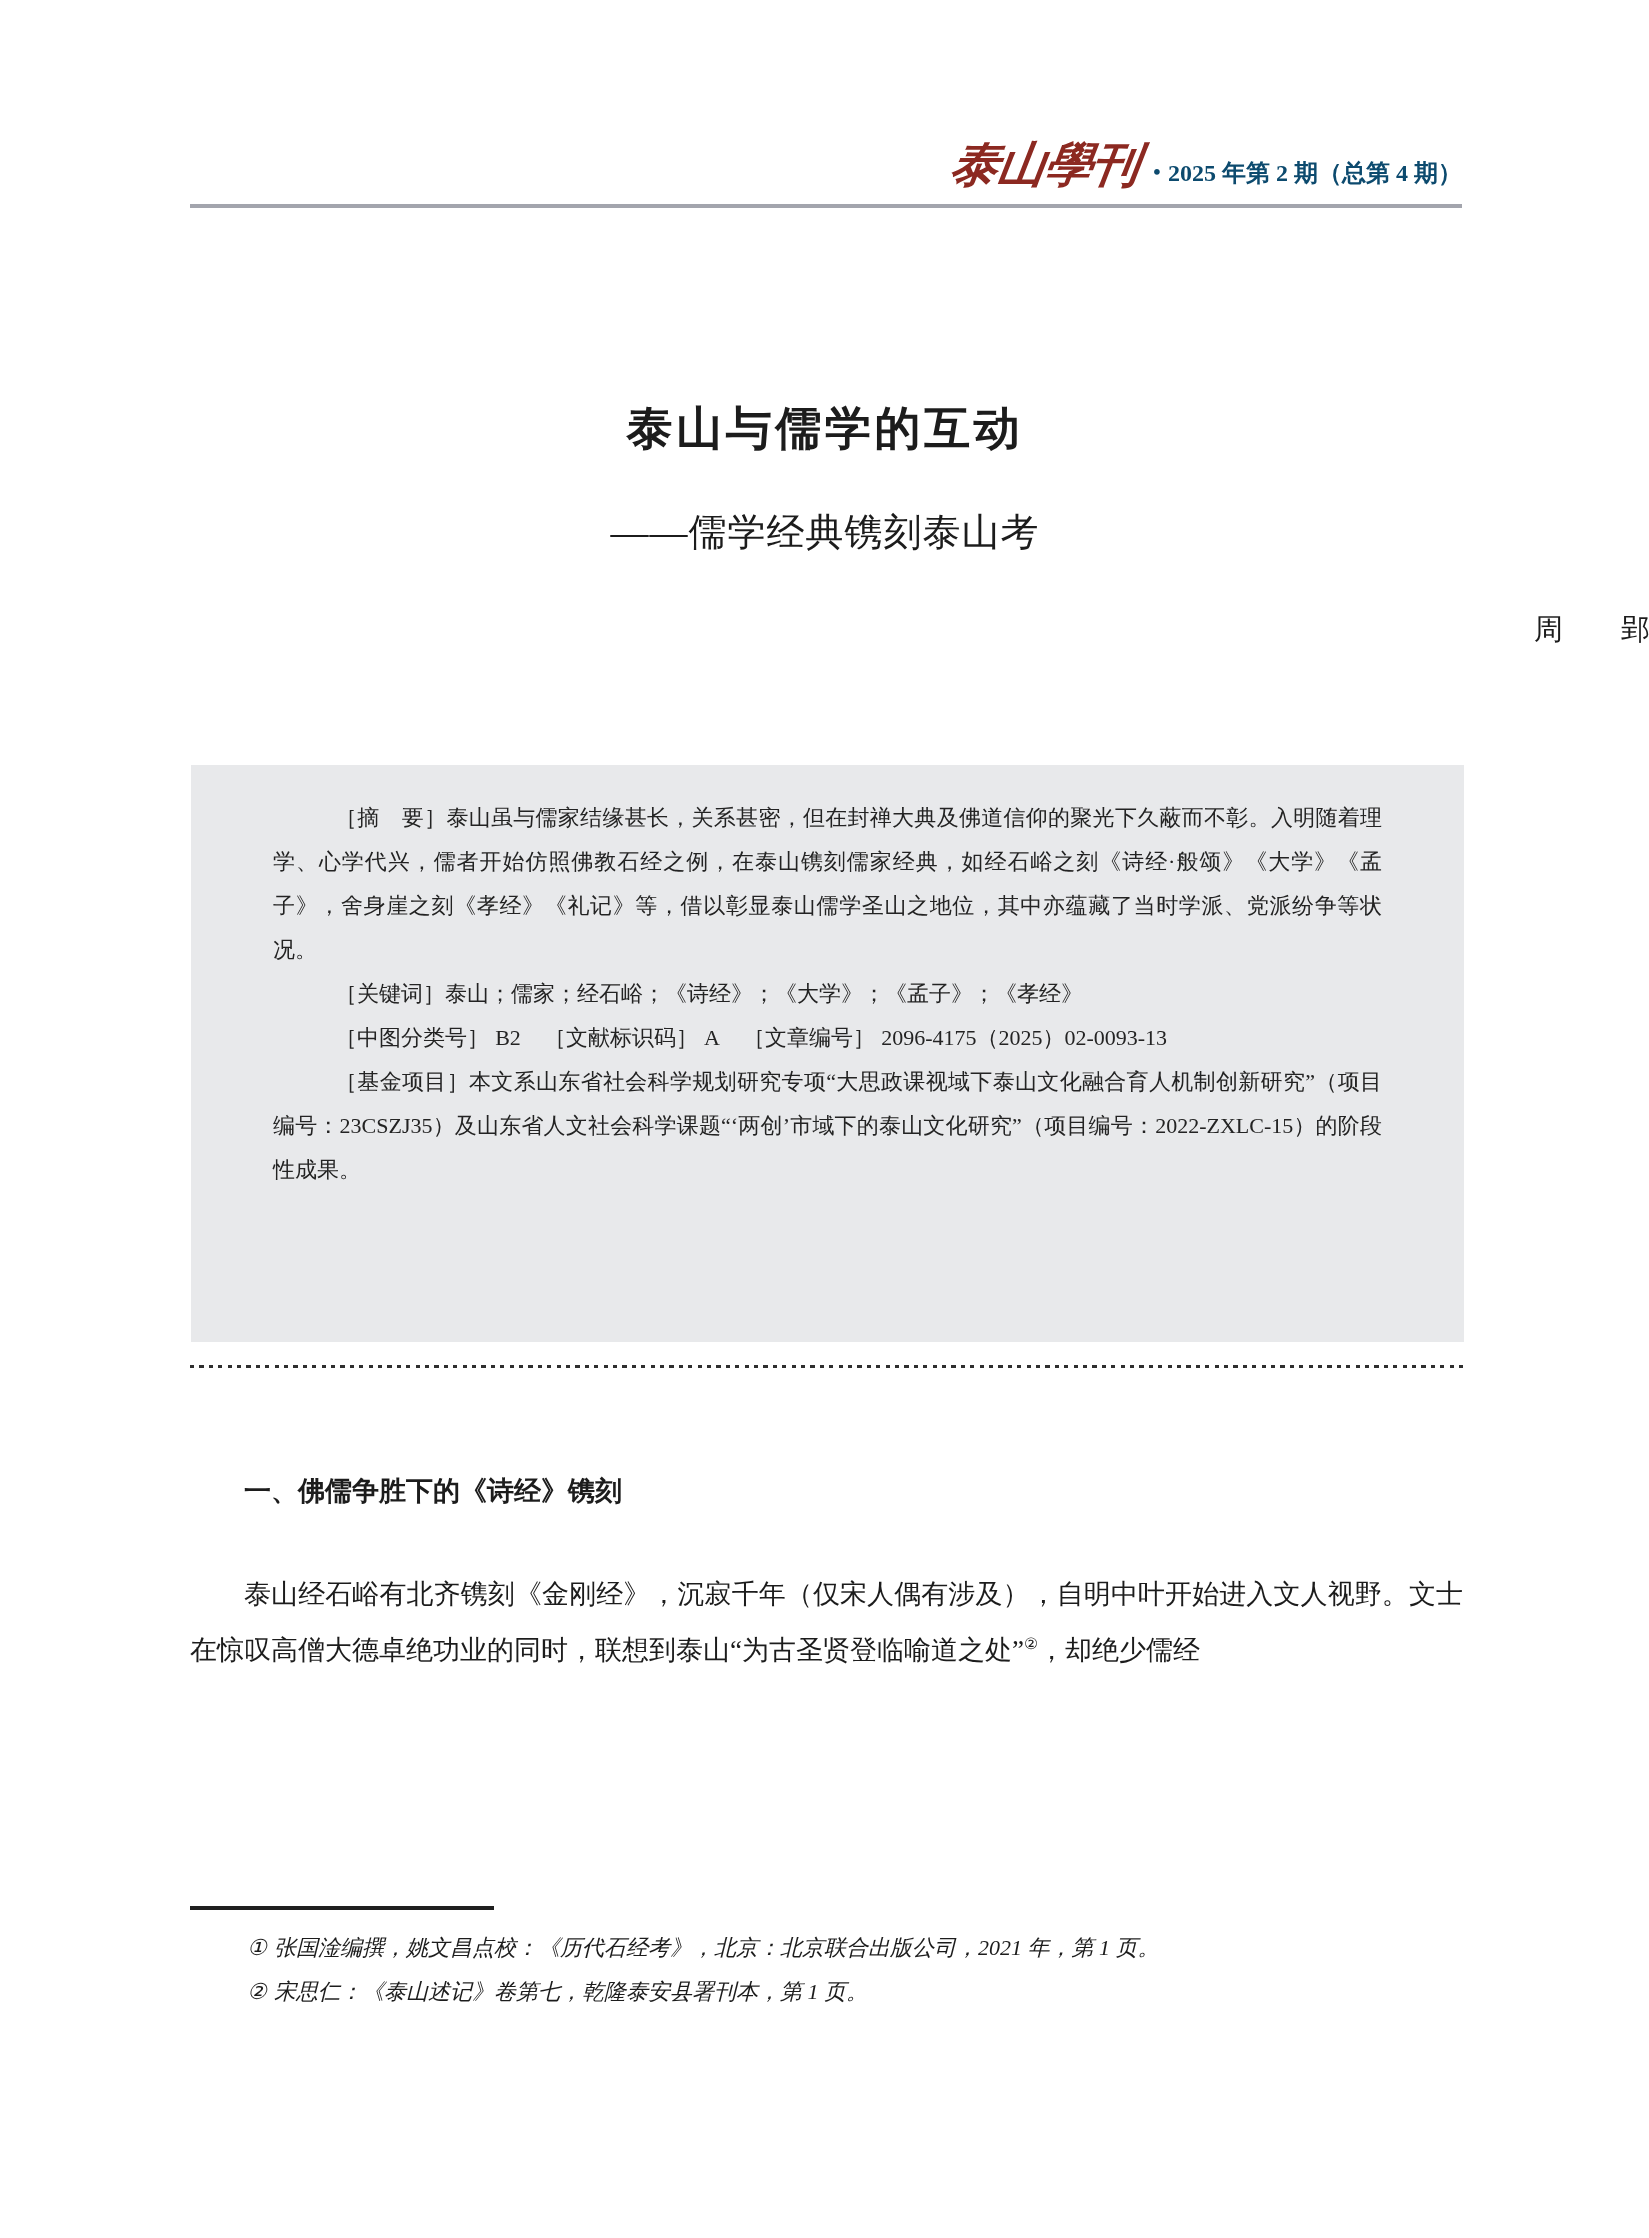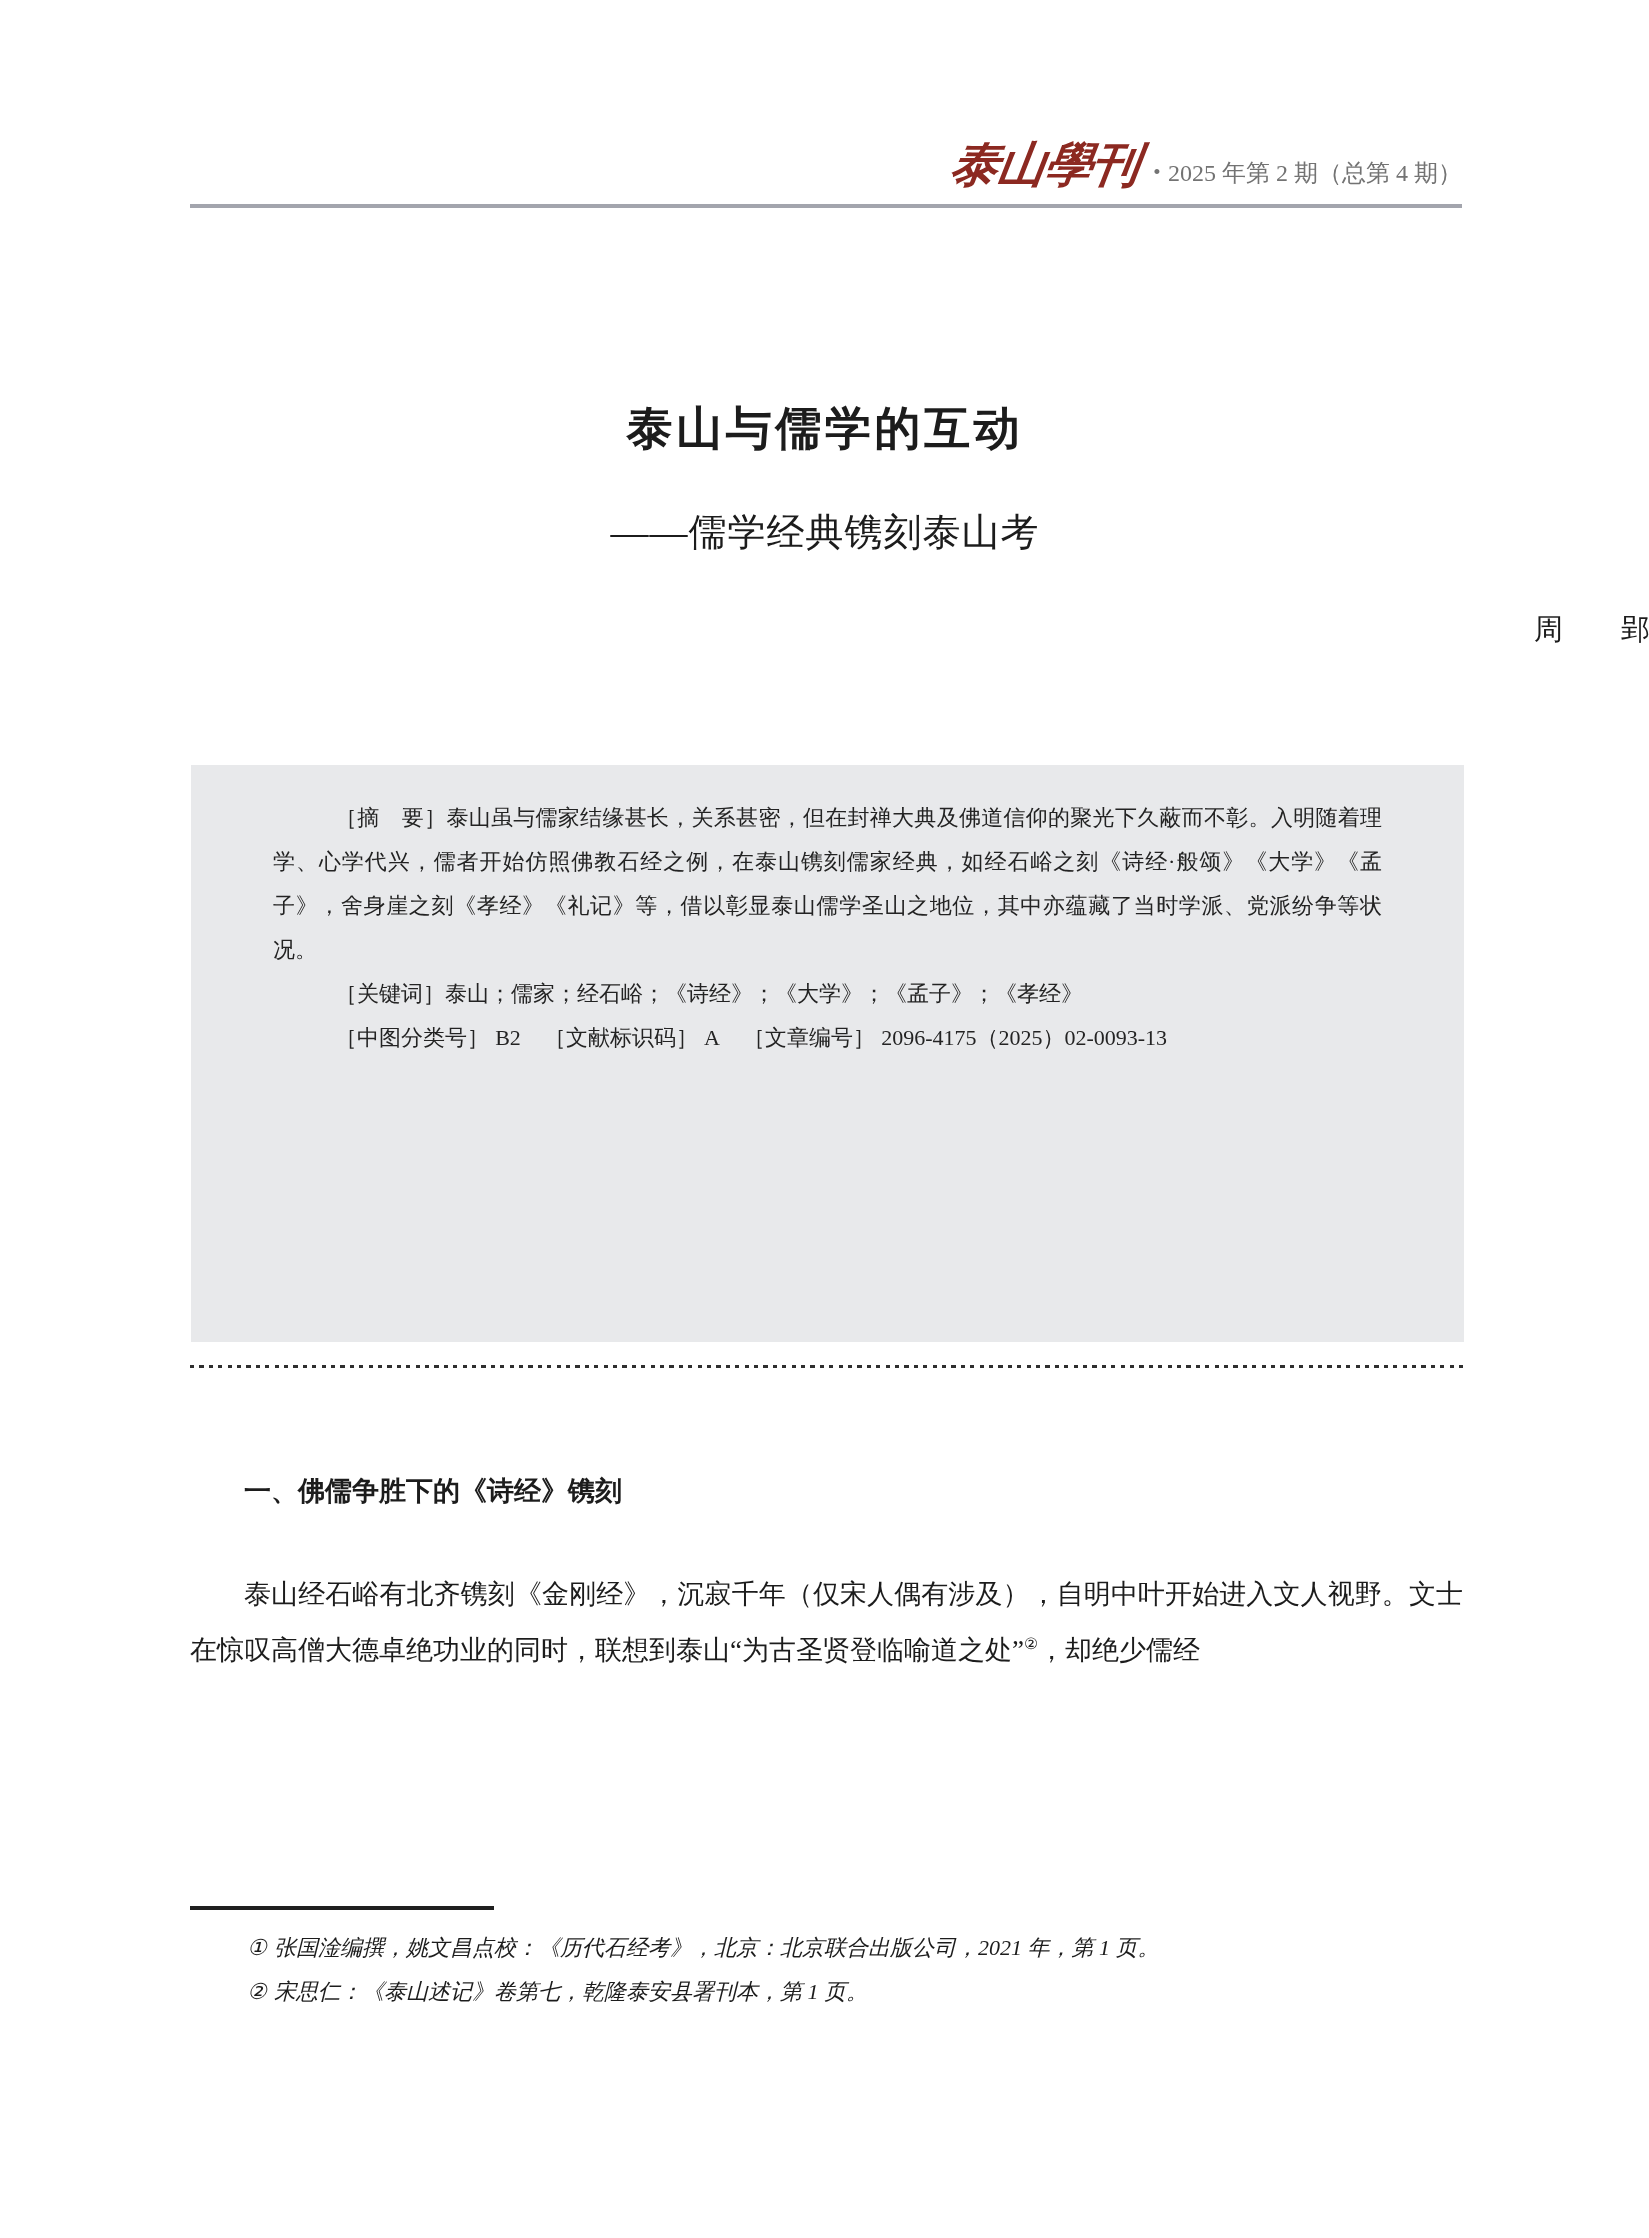--- a/index.html
+++ b/index.html
@@ -12,21 +12,21 @@
   
   .masthead-row {
     position:absolute; top:136px; right:188px;
     display:flex; align-items:baseline; white-space:nowrap;
   }
   .journal-logo {
     display:inline-block; font-size:48px; font-weight:bold; font-style:italic;
     color:#8c2921; letter-spacing:-1px; transform:skewX(-8deg);
     margin-right:14.5px; line-height:1.2;
   }
-  .issue-info { color:#737373; font-size:24px; line-height:1.2; }
+  .issue-info { color:#0c4a6e; font-size:24px; line-height:1.2;font-weight:bold; }
   .issue-bullet { font-size:21px; margin-right:7.3px; position:relative; top:-2.1px; }
   .header-rule {
     position:absolute; left:190px; right:188px; top:204px; height:3.6px;
     background:#a3a5ad;
   }
 
   
   .article-title {
     position:absolute; top:404px; left:0; width:100%; margin:0;
     text-align:center; font-size:46px; font-weight:bold; letter-spacing:3.6px;
@@ -97,20 +97,21 @@
   <div class="header-rule"></div>
 
   <h1 class="article-title">泰山与儒学的互动</h1>
   <div class="article-subtitle">——儒学经典镌刻泰山考</div>
   <div class="article-author">周　　郢</div>
 
   <section class="abstract-box">
     <p><span>［摘　要］</span><span>泰山虽与儒家结缘甚长，关系甚密，但在封禅大典及佛道信仰的聚光下久蔽而不彰。入明随着理学、心学代兴，儒者开始仿照佛教石经之例，在泰山镌刻儒家经典，如经石峪之刻《诗经·般颂》《大学》《孟子》，舍身崖之刻《孝经》《礼记》等，借以彰显泰山儒学圣山之地位，其中亦蕴藏了当时学派、党派纷争等状况。</span></p>
     <p><span>［关键词］</span><span>泰山；儒家；经石峪；《诗经》；《大学》；《孟子》；《孝经》</span></p>
     <p><span>［中图分类号］</span><span class="clc-sp">B2</span><span class="clc-gap">［文献标识码］</span><span class="clc-sp">A</span><span class="clc-gap">［文章编号］</span><span class="clc-sp">2096-4175（2025）02-0093-13</span></p>
+    <p><span>［基金项目］</span><span>本文系山东省社会科学规划研究专项“大思政课视域下泰山文化融合育人机制创新研究”（项目编号：23CSZJ35）及山东省人文社会科学课题“‘两创’市域下的泰山文化研究”（项目编号：2022-ZXLC-15）的阶段性成果。</span></p>
   </section>
 
   <div class="dotted-divider"></div>
 
   <div class="main-text">
     <h2 class="section-heading">一、佛儒争胜下的《诗经》镌刻</h2>
     <p class="para-2"><span>泰山经石峪有北齐镌刻《金刚经》，沉寂千年（仅宋人偶有涉及），自明中叶开始进入文人视野。文士在惊叹高僧大德卓绝功业的同时，联想到泰山“为古圣贤登临喻道之处”</span><sup class="fn-ref">②</sup><span>，却绝少儒经</span></p>
   </div>
 
   <div class="footnote-separator"></div>

